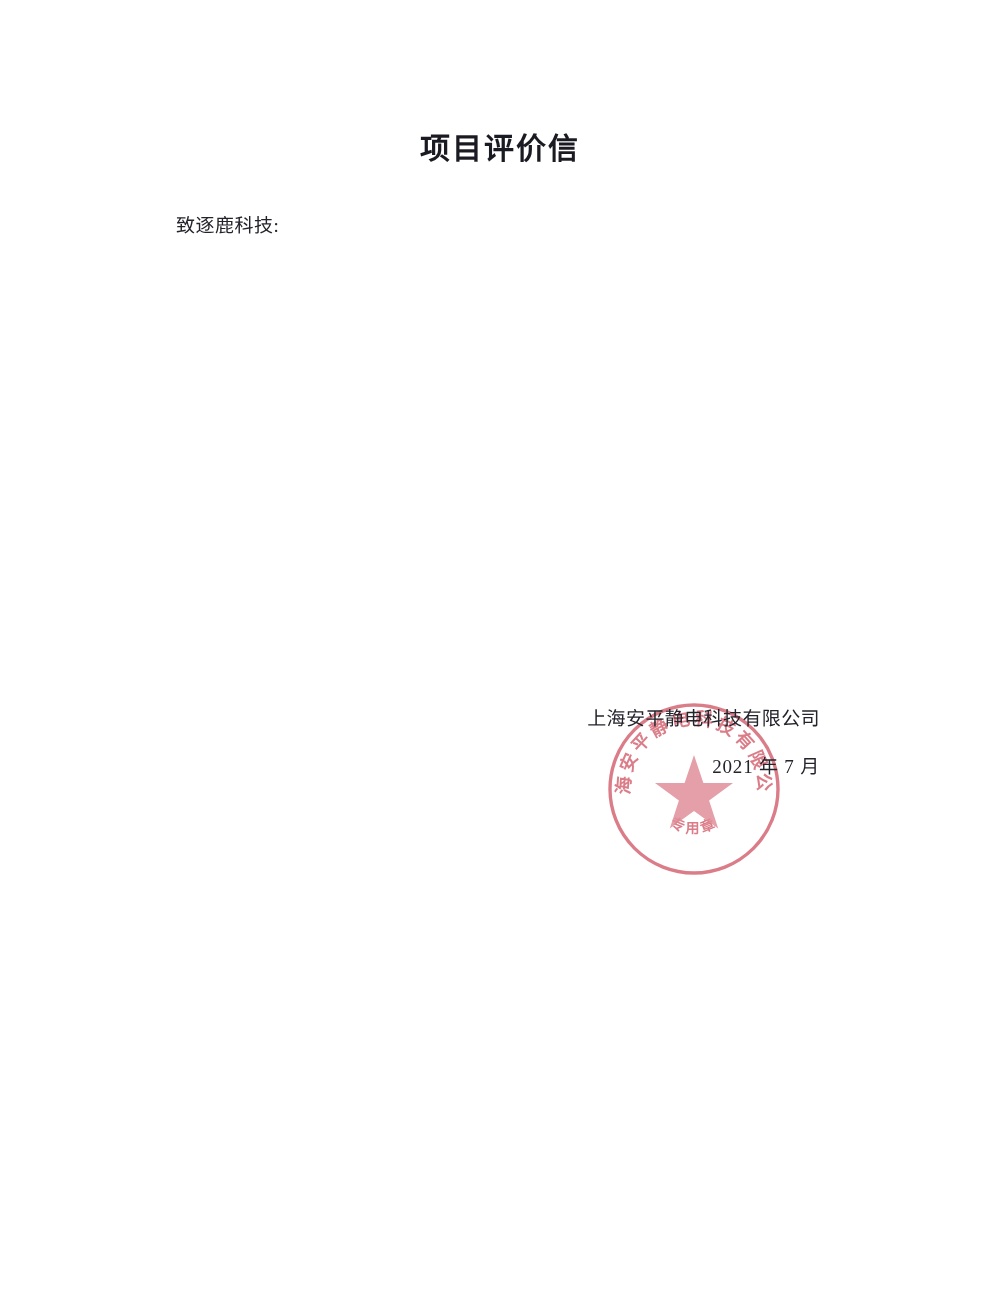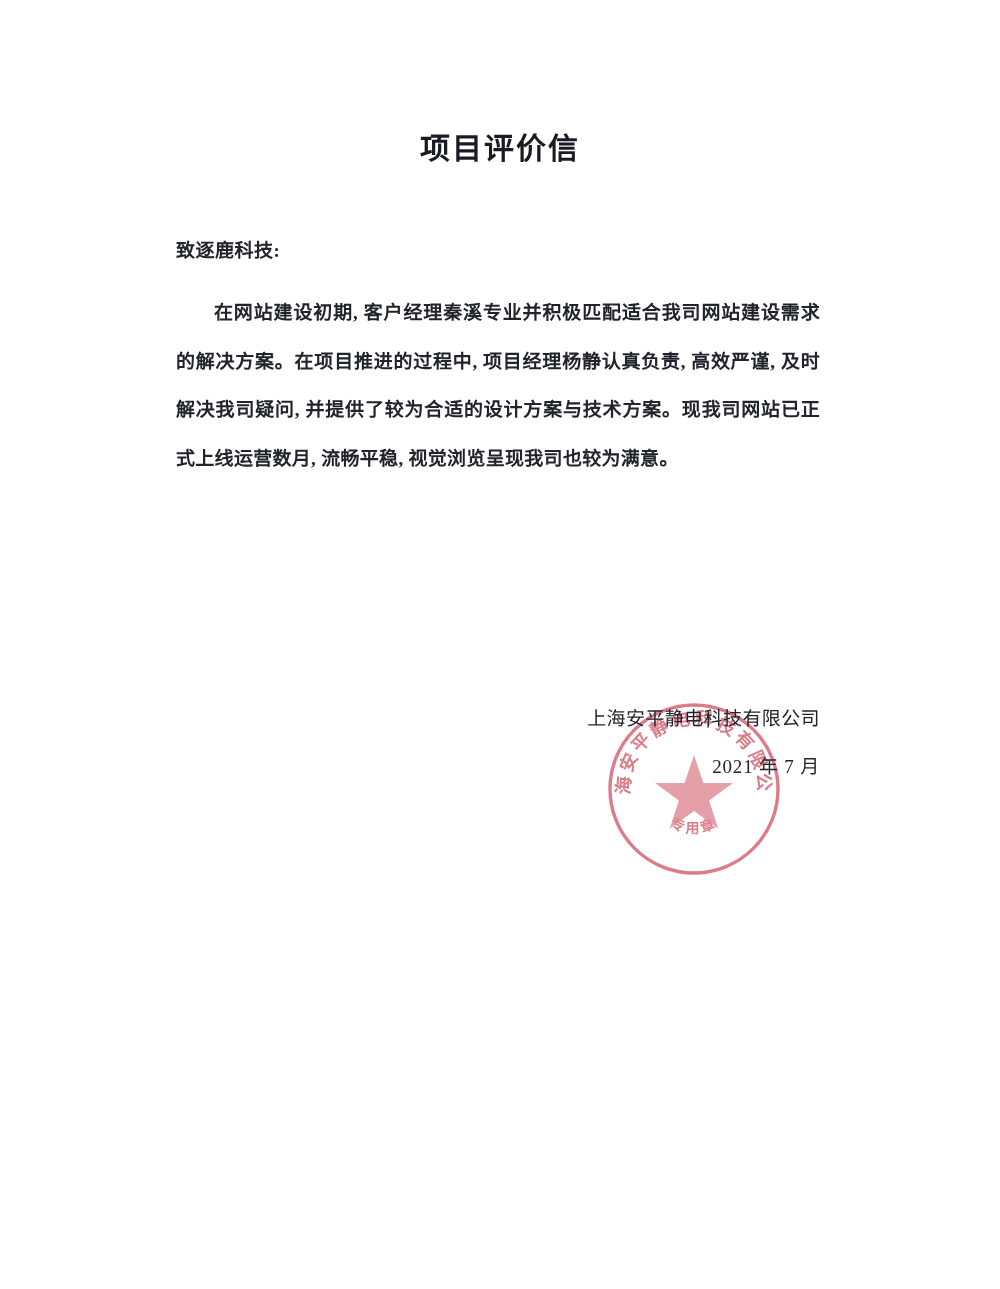--- a/index.html
+++ b/index.html
@@ -30,24 +30,23 @@
     font-size: 30px;
     font-weight: 700;
     letter-spacing: 2px;
     color: #1a1a22;
     font-family: "Liberation Serif", "DejaVu Serif", serif;
   }
 
   
   .body-block {
     position: absolute;
-    top: 219px;
+    top: 194px;
     left: 176px;
     width: 644px;
-    font-weight: bold;
   }
   .salutation {
     font-size: 19px;
     line-height: 24px;
     color: #23232b;
     margin: 0 0 26px 0;
     letter-spacing: 0.5px;
   }
   .para {
     font-size: 19px;
@@ -106,21 +105,20 @@
 <body>
 
 <div class="page">
 
   <div class="doc-title">项目评价信</div>
 
   <div class="body-block">
     <p class="salutation">致逐鹿科技:</p>
 
 
-    <p class="para">在网站建设初期, 客户经理秦溪专业并积极匹配适合我司网站建设需求的解决方案。在项目推进的过程中, 项目经理杨静认真负责, 高效严谨, 及时解决我司疑问, 并提供了较为合适的设计方案与技术方案。现我司网站已正式上线运营数月, 流畅平稳, 视觉浏览呈现我司也较为满意。</p>
 
   </div>
 
   <div class="signature">
     <div class="sign-company">上海安平静电科技有限公司</div>
     <div class="sign-date">2021 年 7 月</div>
   </div>
 
   <div class="seal">
     <svg viewBox="0 0 176 176" xmlns="http://www.w3.org/2000/svg">

